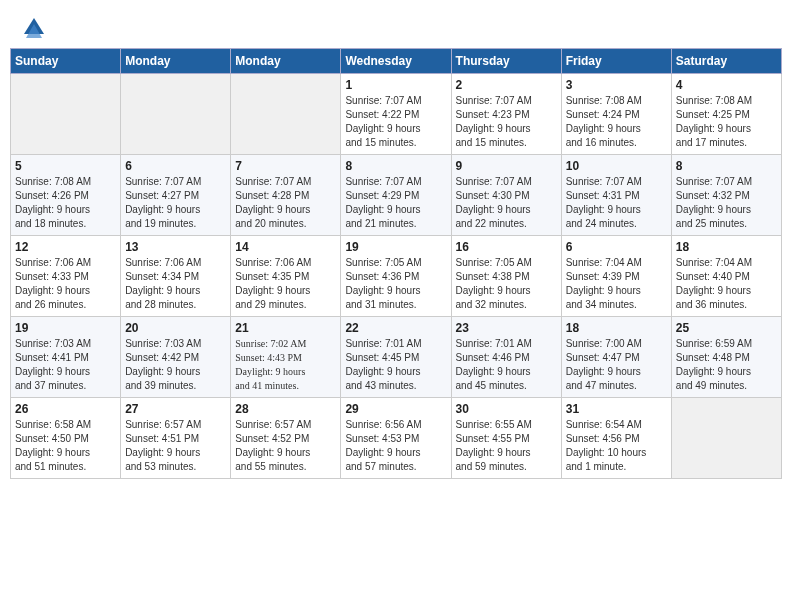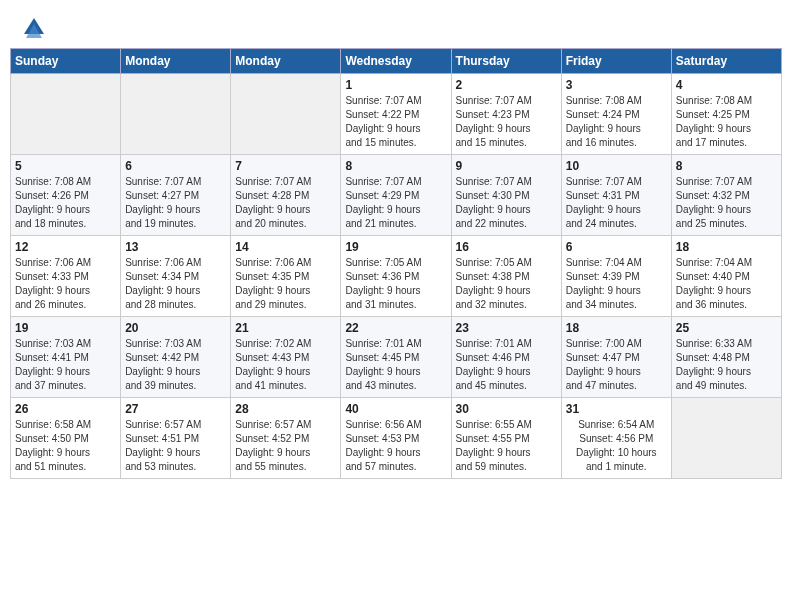--- a/index.html
+++ b/index.html
@@ -279,21 +279,21 @@
           </td>
           <td>
             <span class="day-num">20</span>
             <div class="day-info" style="white-space: pre-line;">Sunrise: 7:03 AM
 Sunset: 4:42 PM
 Daylight: 9 hours
 and 39 minutes.</div>
           </td>
           <td>
             <span class="day-num">21</span>
-            <div class="day-info" style="white-space: pre-line;">Sunrise: 7:02 AM
+            <div class="day-info" style="white-space: pre-line; font-family: Liberation Serif, serif;">Sunrise: 7:02 AM
 Sunset: 4:43 PM
 Daylight: 9 hours
 and 41 minutes.</div>
           </td>
           <td>
             <span class="day-num">22</span>
             <div class="day-info" style="white-space: pre-line;">Sunrise: 7:01 AM
 Sunset: 4:45 PM
 Daylight: 9 hours
 and 43 minutes.</div>
@@ -307,21 +307,21 @@
           </td>
           <td>
             <span class="day-num">18</span>
             <div class="day-info" style="white-space: pre-line;">Sunrise: 7:00 AM
 Sunset: 4:47 PM
 Daylight: 9 hours
 and 47 minutes.</div>
           </td>
           <td>
             <span class="day-num">25</span>
-            <div class="day-info" style="white-space: pre-line;">Sunrise: 6:33 AM
+            <div class="day-info" style="white-space: pre-line;">Sunrise: 6:59 AM
 Sunset: 4:48 PM
 Daylight: 9 hours
 and 49 minutes.</div>
           </td>
         </tr>
         <tr>
           <td>
             <span class="day-num">26</span>
             <div class="day-info" style="white-space: pre-line;">Sunrise: 6:58 AM
 Sunset: 4:50 PM
@@ -336,36 +336,36 @@
 and 53 minutes.</div>
           </td>
           <td>
             <span class="day-num">28</span>
             <div class="day-info" style="white-space: pre-line;">Sunrise: 6:57 AM
 Sunset: 4:52 PM
 Daylight: 9 hours
 and 55 minutes.</div>
           </td>
           <td>
-            <span class="day-num">40</span>
+            <span class="day-num">29</span>
             <div class="day-info" style="white-space: pre-line;">Sunrise: 6:56 AM
 Sunset: 4:53 PM
 Daylight: 9 hours
 and 57 minutes.</div>
           </td>
           <td>
             <span class="day-num">30</span>
             <div class="day-info" style="white-space: pre-line;">Sunrise: 6:55 AM
 Sunset: 4:55 PM
 Daylight: 9 hours
 and 59 minutes.</div>
           </td>
           <td>
             <span class="day-num">31</span>
-            <div class="day-info" style="white-space: pre-line; text-align: center;">Sunrise: 6:54 AM
+            <div class="day-info" style="white-space: pre-line;">Sunrise: 6:54 AM
 Sunset: 4:56 PM
 Daylight: 10 hours
 and 1 minute.</div>
           </td>
           <td class="empty"></td>
         </tr>
       </tbody>
   </table>
 </div>
 

